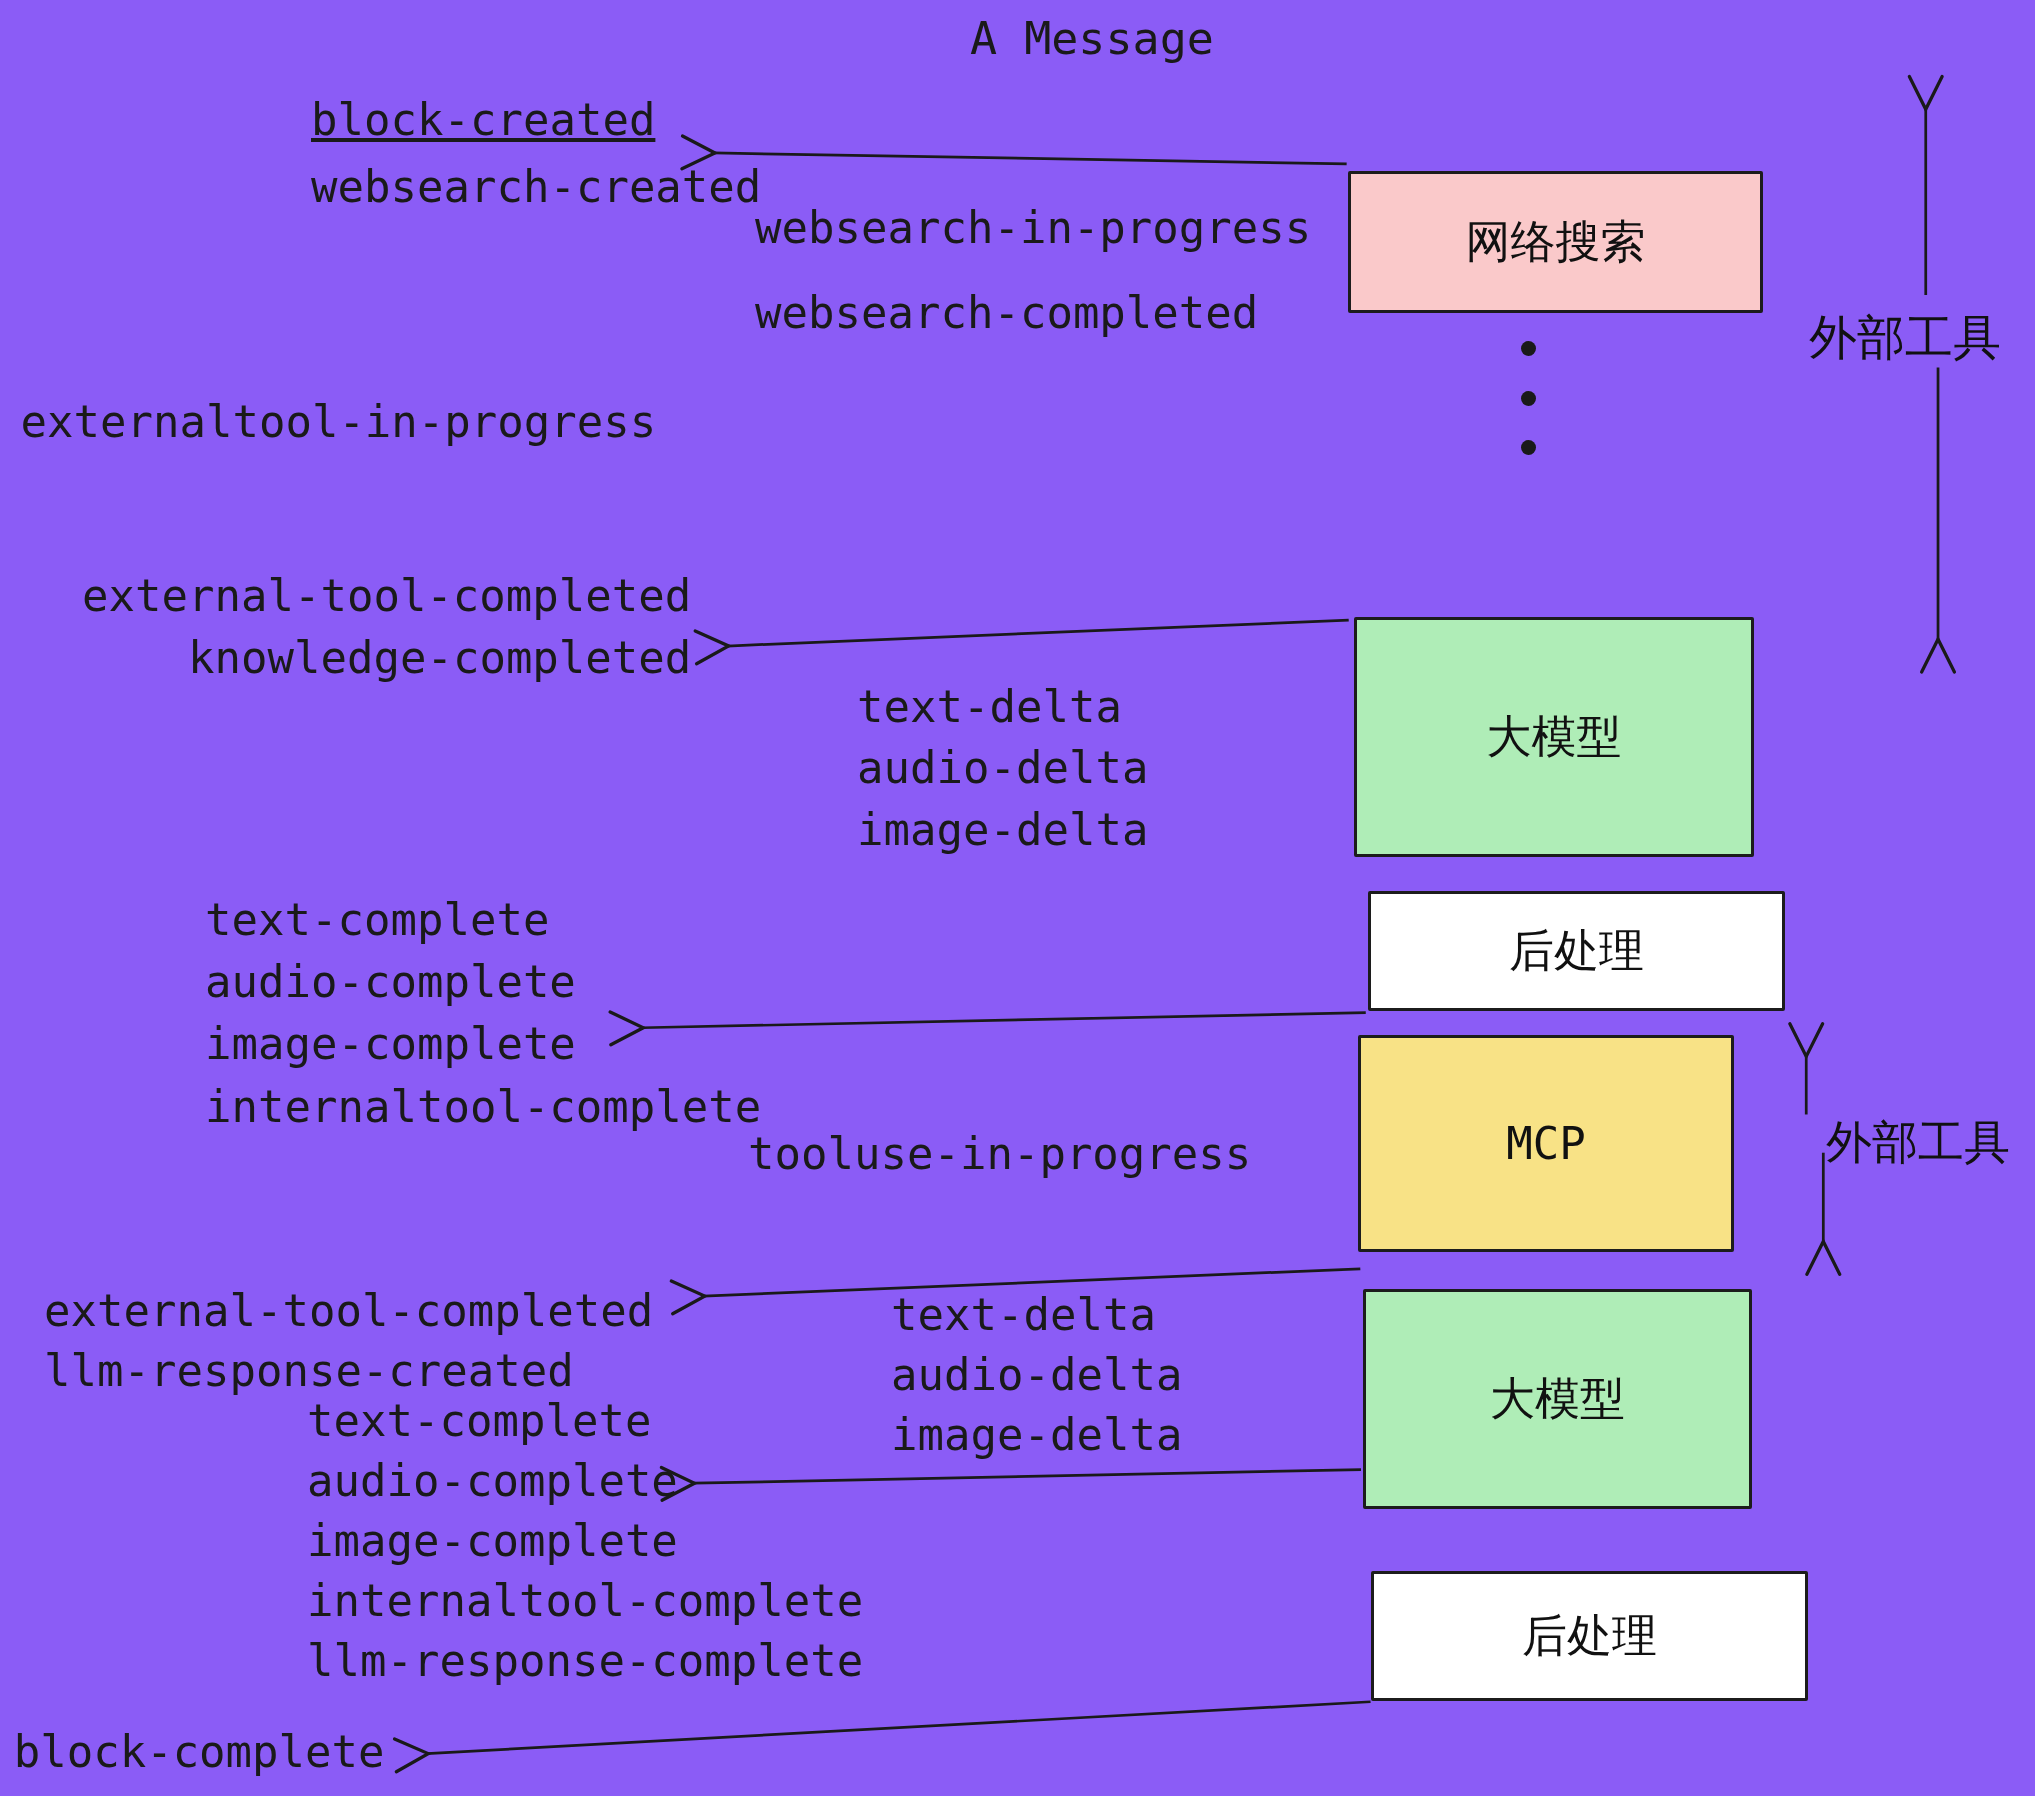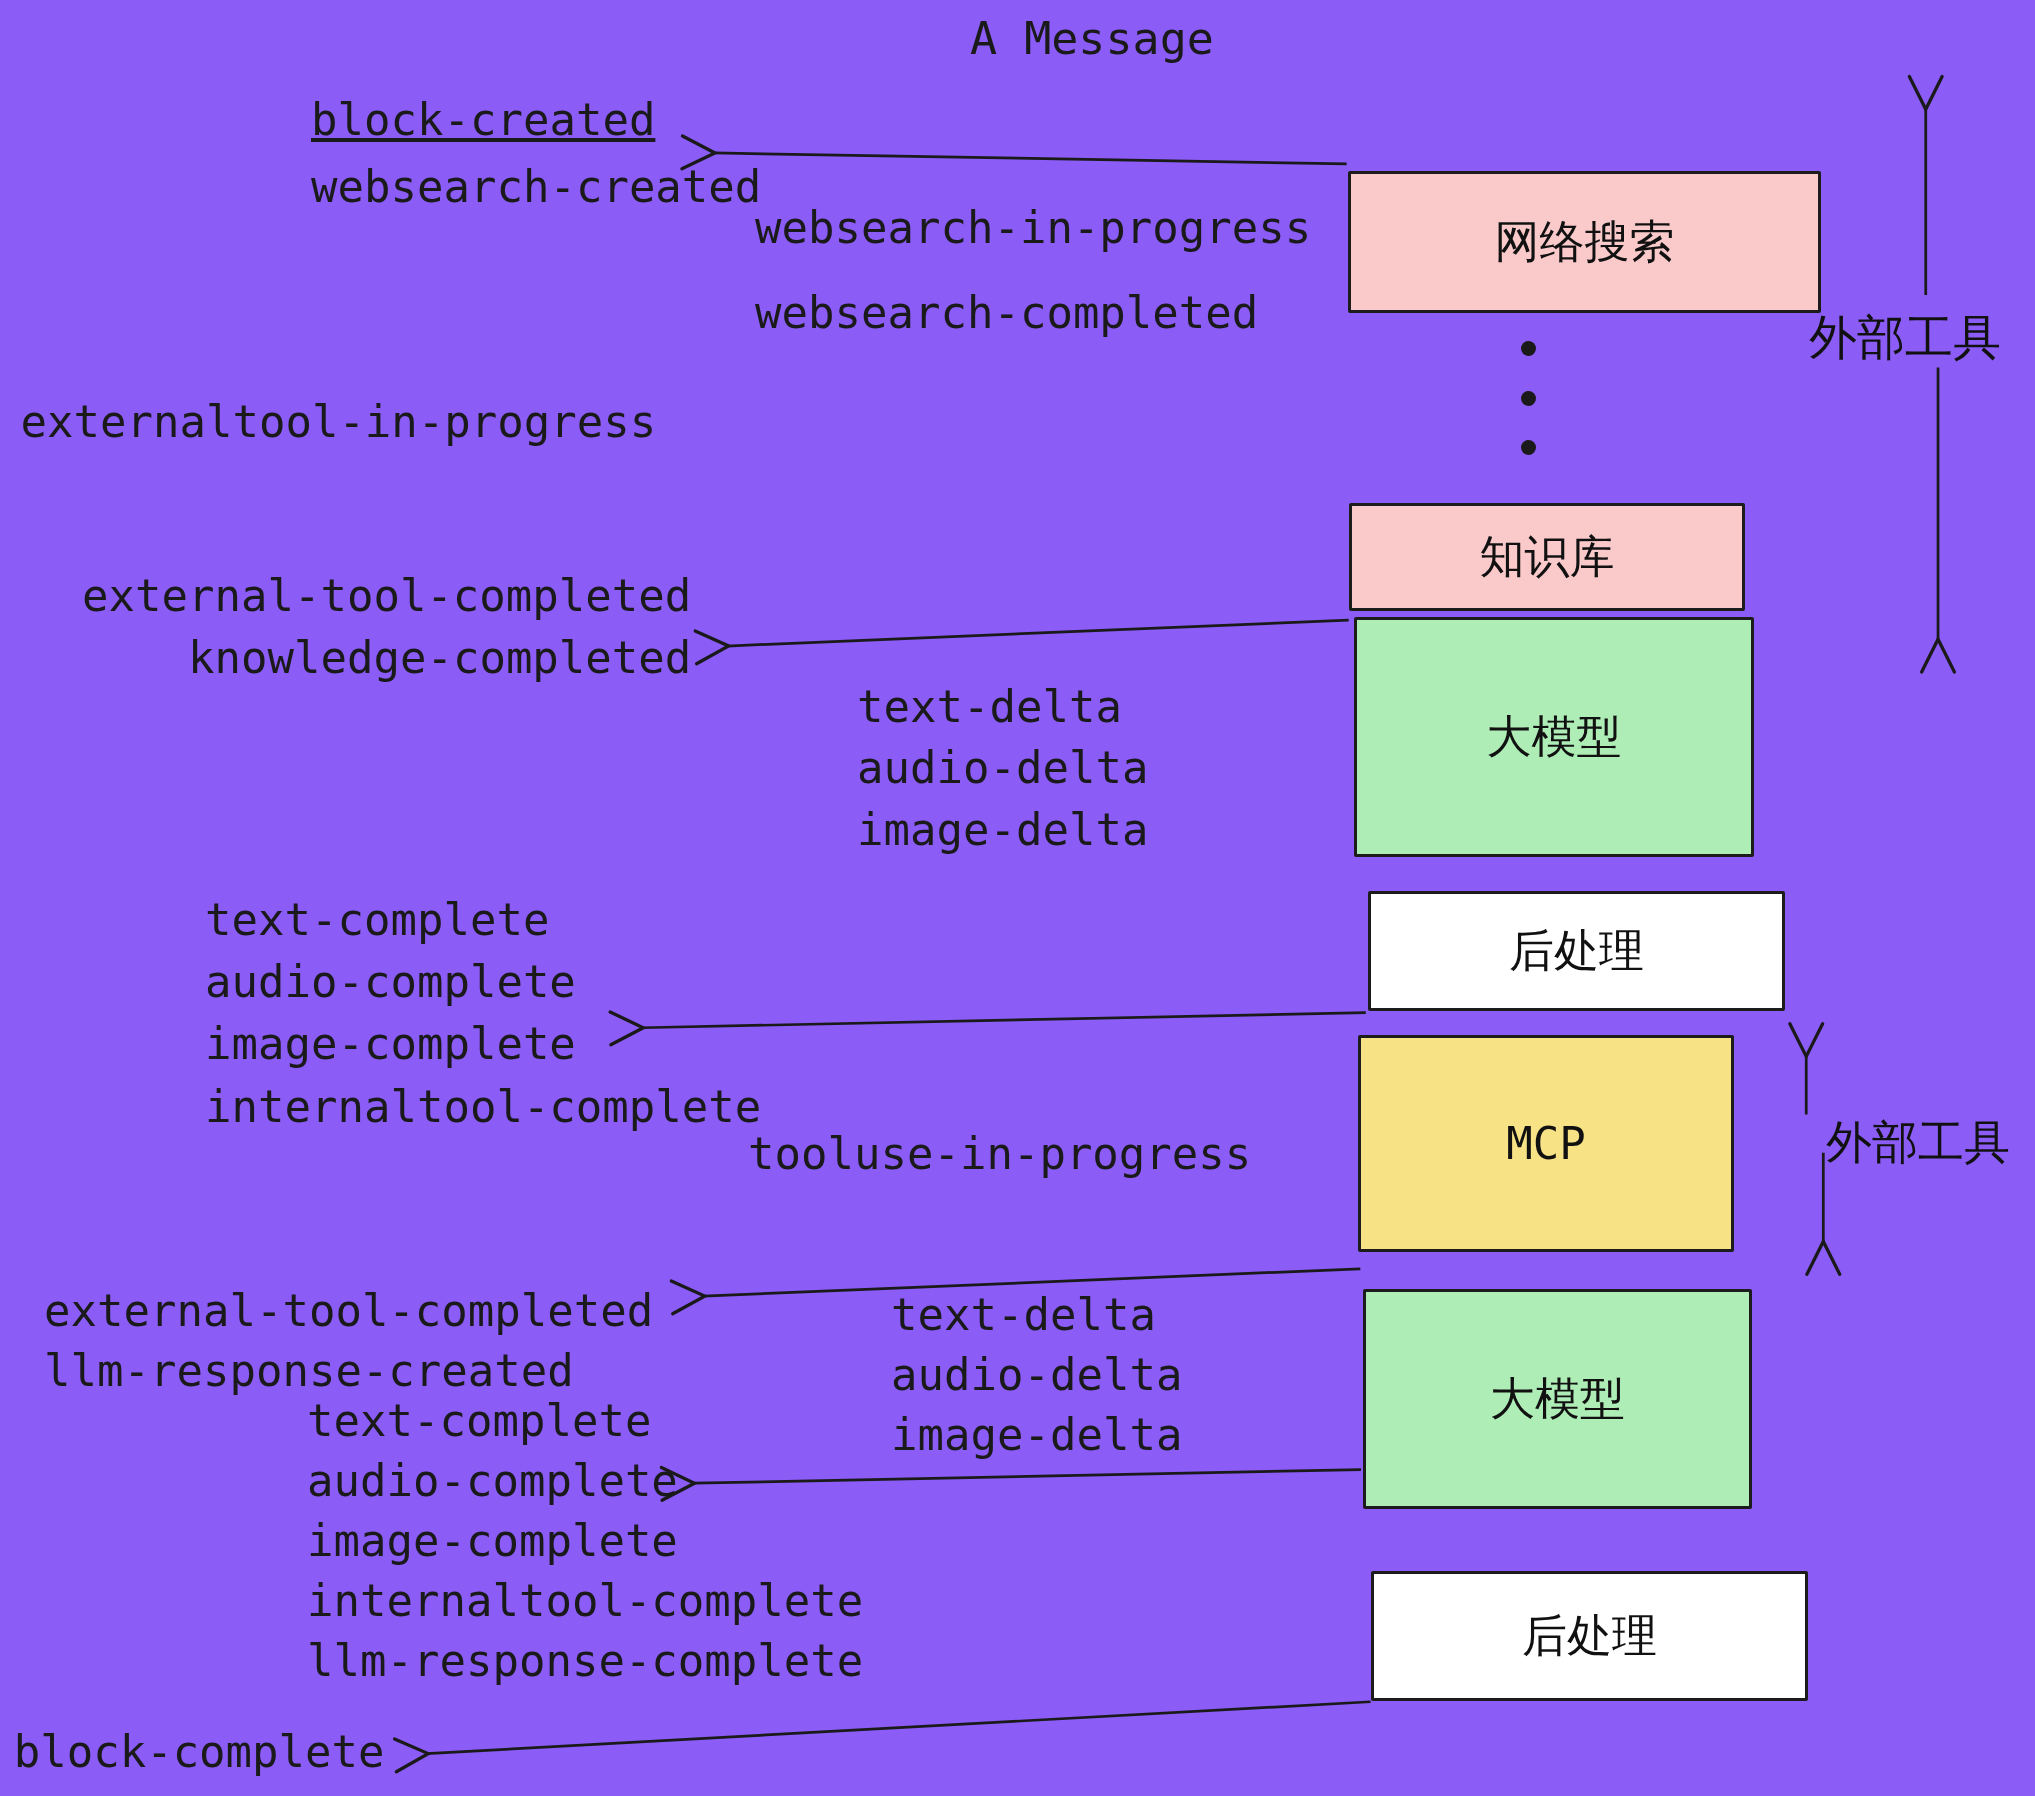--- a/index.html
+++ b/index.html
@@ -86,31 +86,28 @@
   <div class="evt" style="left:891px;top:1411px;">image-delta</div>
 
   <div class="evt" style="left:307px;top:1397px;">text-complete</div>
   <div class="evt" style="left:307px;top:1457px;">audio-complete</div>
   <div class="evt" style="left:307px;top:1517px;">image-complete</div>
   <div class="evt" style="left:307px;top:1577px;">internaltool-complete</div>
   <div class="evt" style="left:307px;top:1637px;">llm-response-complete</div>
 
   <div class="evt" style="left:13.7px;top:1728px;">block-complete</div>
 
-  <div class="box" style="left: 1348px; top: 171px; width: 473px; height: 142px; background: rgb(250, 201, 202);">
+  <div class="box" style="left: 1348px; top: 171px; width: 415px; height: 142px; background: rgb(250, 201, 202);">
     <span>网络搜索</span>
   </div>
 
   <div class="dot" style="left:1521px;top:341px;"></div>
   <div class="dot" style="left:1521px;top:391px;"></div>
   <div class="dot" style="left:1521px;top:440px;"></div>
 
-  <div class="box" style="left: 1349px; top: 503px; width: 396px; height: 108px; background: rgb(250, 201, 202);">
-    <span>知识库</span>
-  </div>
 
   <div class="box" style="left: 1354px; top: 617px; width: 400px; height: 240px; background: rgb(175, 237, 183);">
     <span>大模型</span>
   </div>
 
   <div class="box" style="left: 1368px; top: 891px; width: 417px; height: 120px; background: rgb(255, 255, 255);">
     <span>后处理</span>
   </div>
 
   <div class="box mcp-label" style="left: 1358px; top: 1035px; width: 376px; height: 217px; background: rgb(248, 226, 134);">

